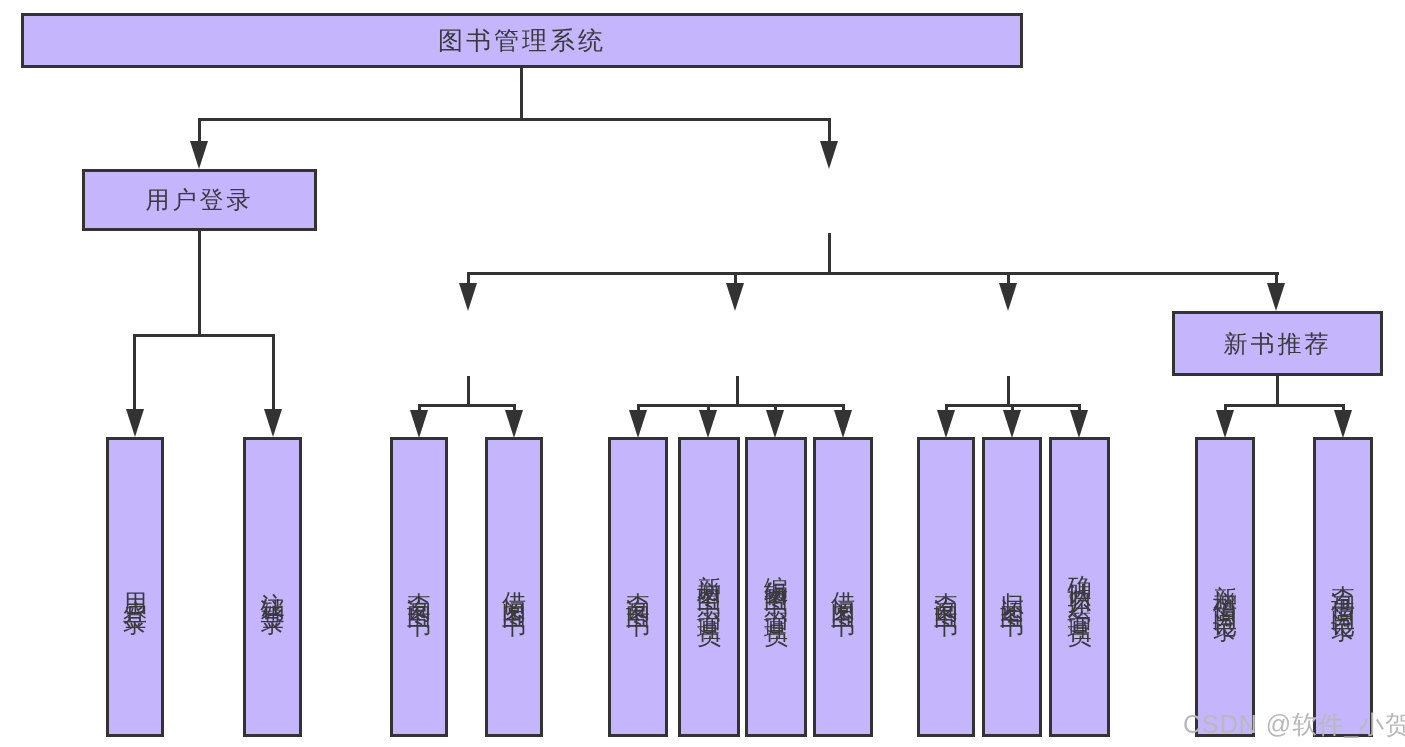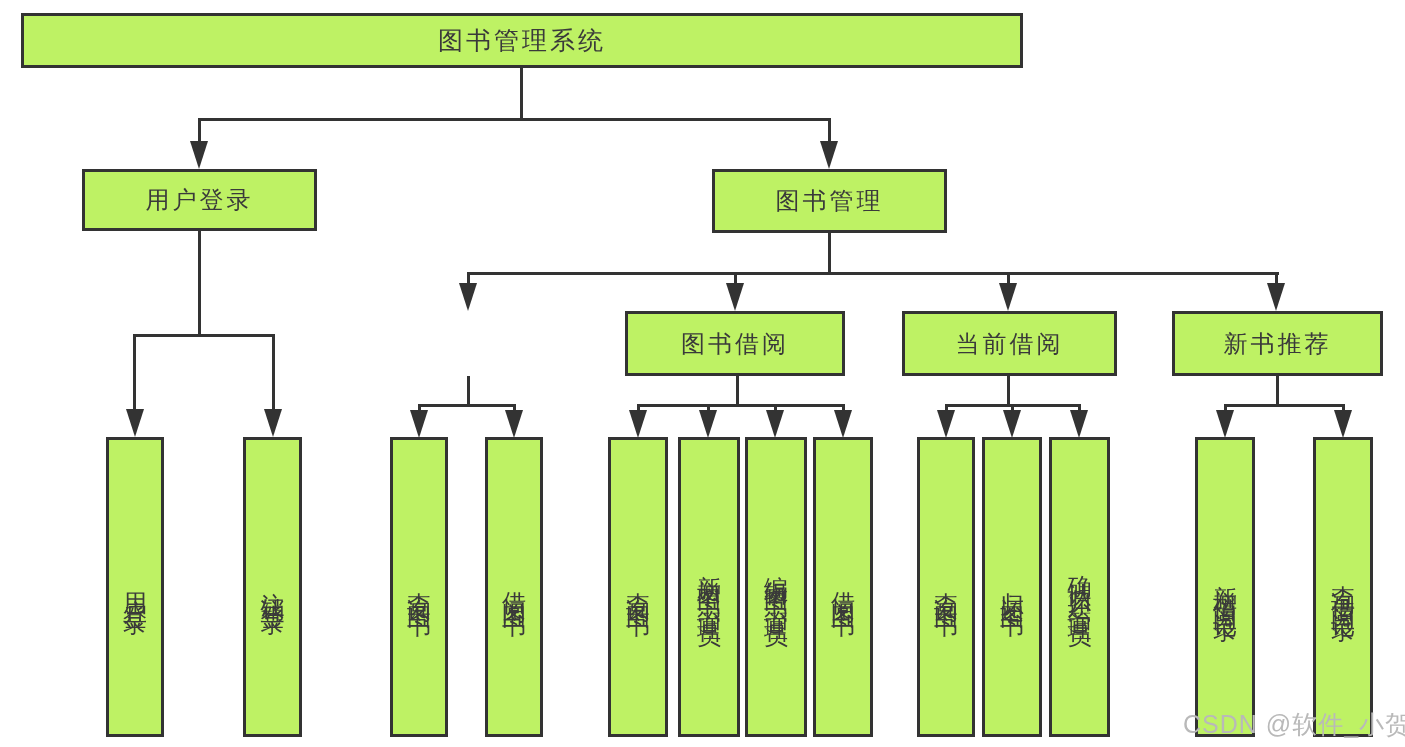--- a/index.html
+++ b/index.html
@@ -3,21 +3,21 @@
 <meta charset="utf-8">
 <style>
   html,body{margin:0;padding:0;background:#ffffff;}
   body{font-family:"Liberation Sans","DejaVu Sans",sans-serif;}
   #canvas{position:relative;width:1405px;height:747px;background:#ffffff;overflow:hidden;}
 
   .box{
     position:absolute;
     box-sizing:border-box;
     border:3px solid #333333;
-    background:#bef264;
+    background:#c4b5fd;
     display:flex;
     align-items:center;
     justify-content:center;
     color:#3a3a3a;
     z-index:2;
   }
   .hbox{font-size:24px;letter-spacing:3px;}
   .rootbox{font-size:25px;letter-spacing:3px;}
   .vbox{
     font-size:24px;
@@ -113,26 +113,23 @@
   <div class="hline" style="left:1225px;top:404px;width:119px;"></div>
   <div class="vline" style="left:1224px;top:404px;height:10px;"></div>
   <div class="vline" style="left:1342px;top:404px;height:10px;"></div>
   <div class="arrow" style="left:1216px;top:410px;"></div>
   <div class="arrow" style="left:1334px;top:410px;"></div>
 
   <div class="box rootbox" style="left:21px;top:13px;width:1002px;height:55px;">图书管理系统</div>
 
   <div class="box hbox" style="left:82px;top:169px;width:235px;height:62px;">用户登录</div>
 
-  <div class="box hbox" style="left:712px;top:169px;width:235px;height:64px;">图书管理</div>
 
 
-  <div class="box hbox" style="left:625px;top:311px;width:220px;height:65px;">图书借阅</div>
 
-  <div class="box hbox" style="left:902px;top:311px;width:215px;height:65px;">当前借阅</div>
 
   <div class="box hbox" style="left:1172px;top:311px;width:211px;height:65px;">新书推荐</div>
 
   <div class="box vbox" style="left:106px;width:58px;">用户登录</div>
 
   <div class="box vbox" style="left:243px;width:59px;">注销登录</div>
 
   <div class="box vbox" style="left:390px;width:58px;">查询图书</div>
 
   <div class="box vbox" style="left:485px;width:58px;">借阅图书</div>

